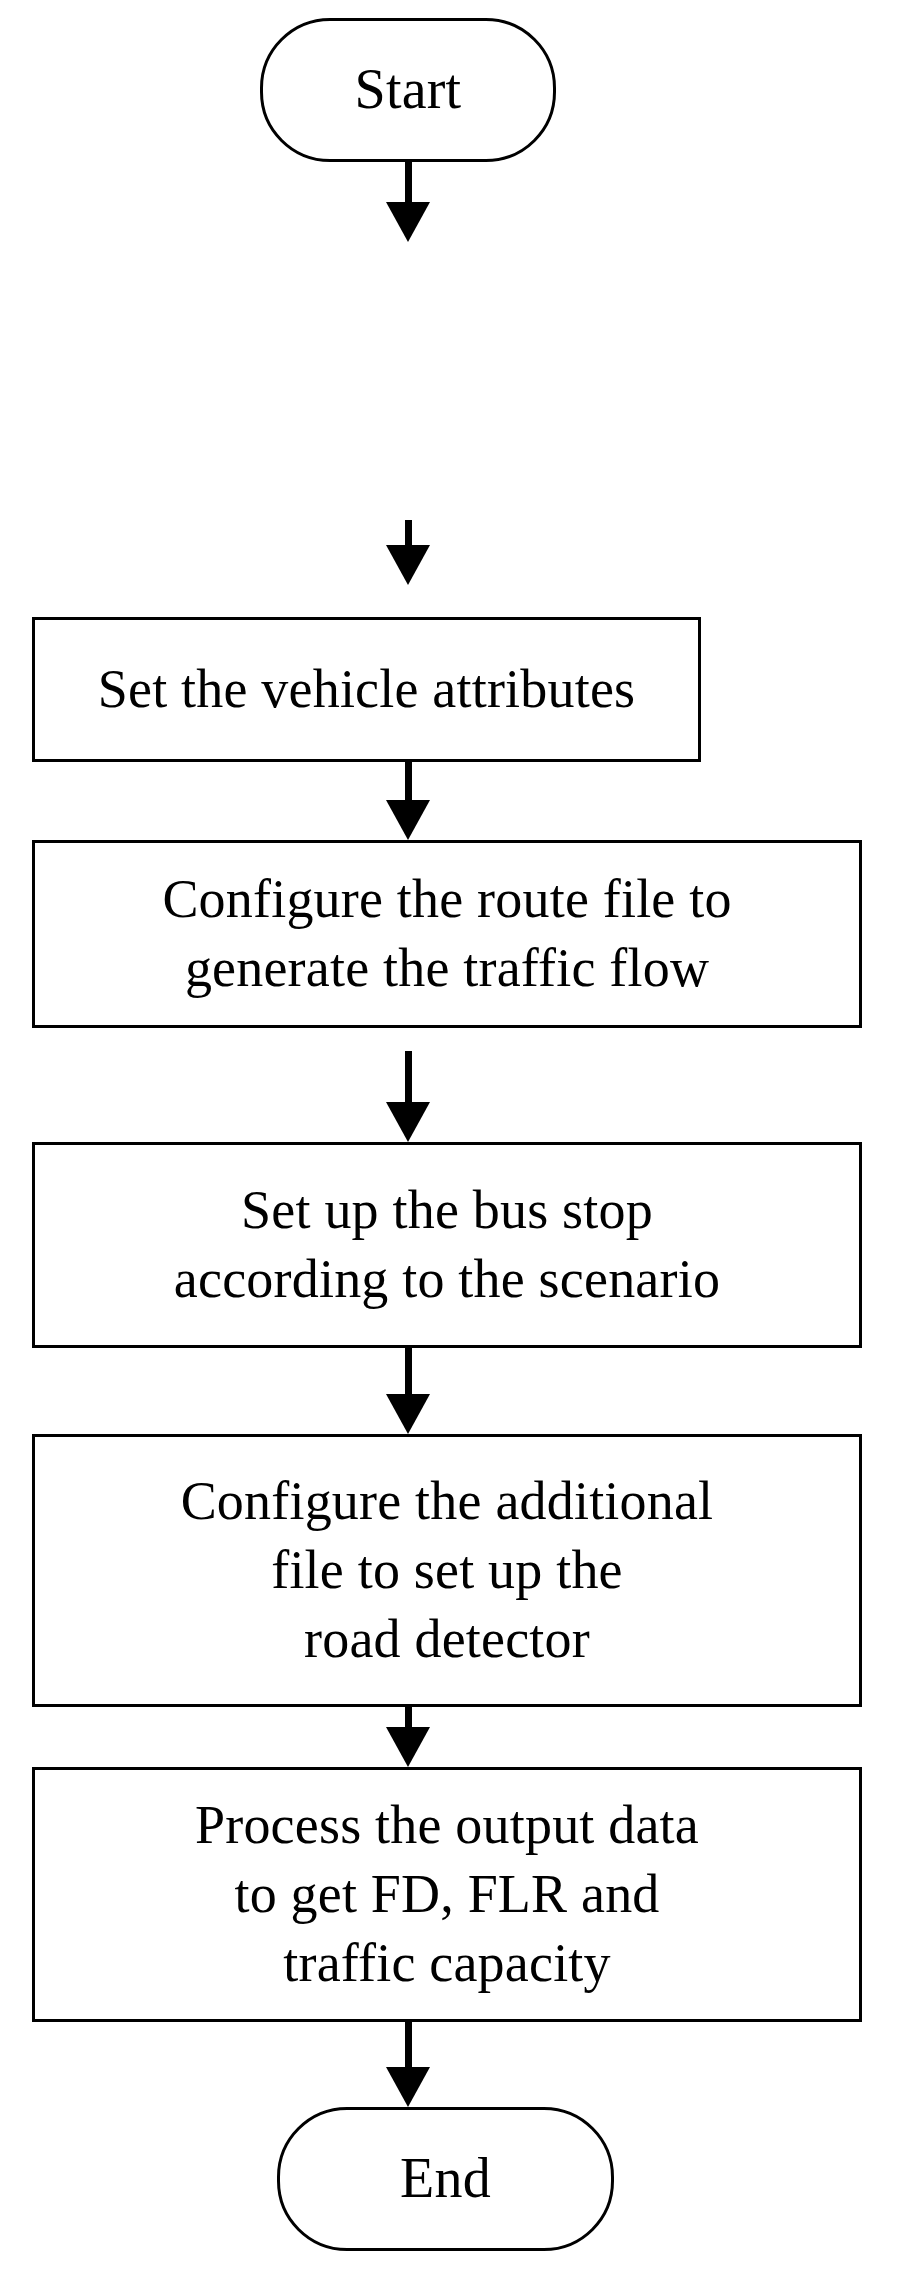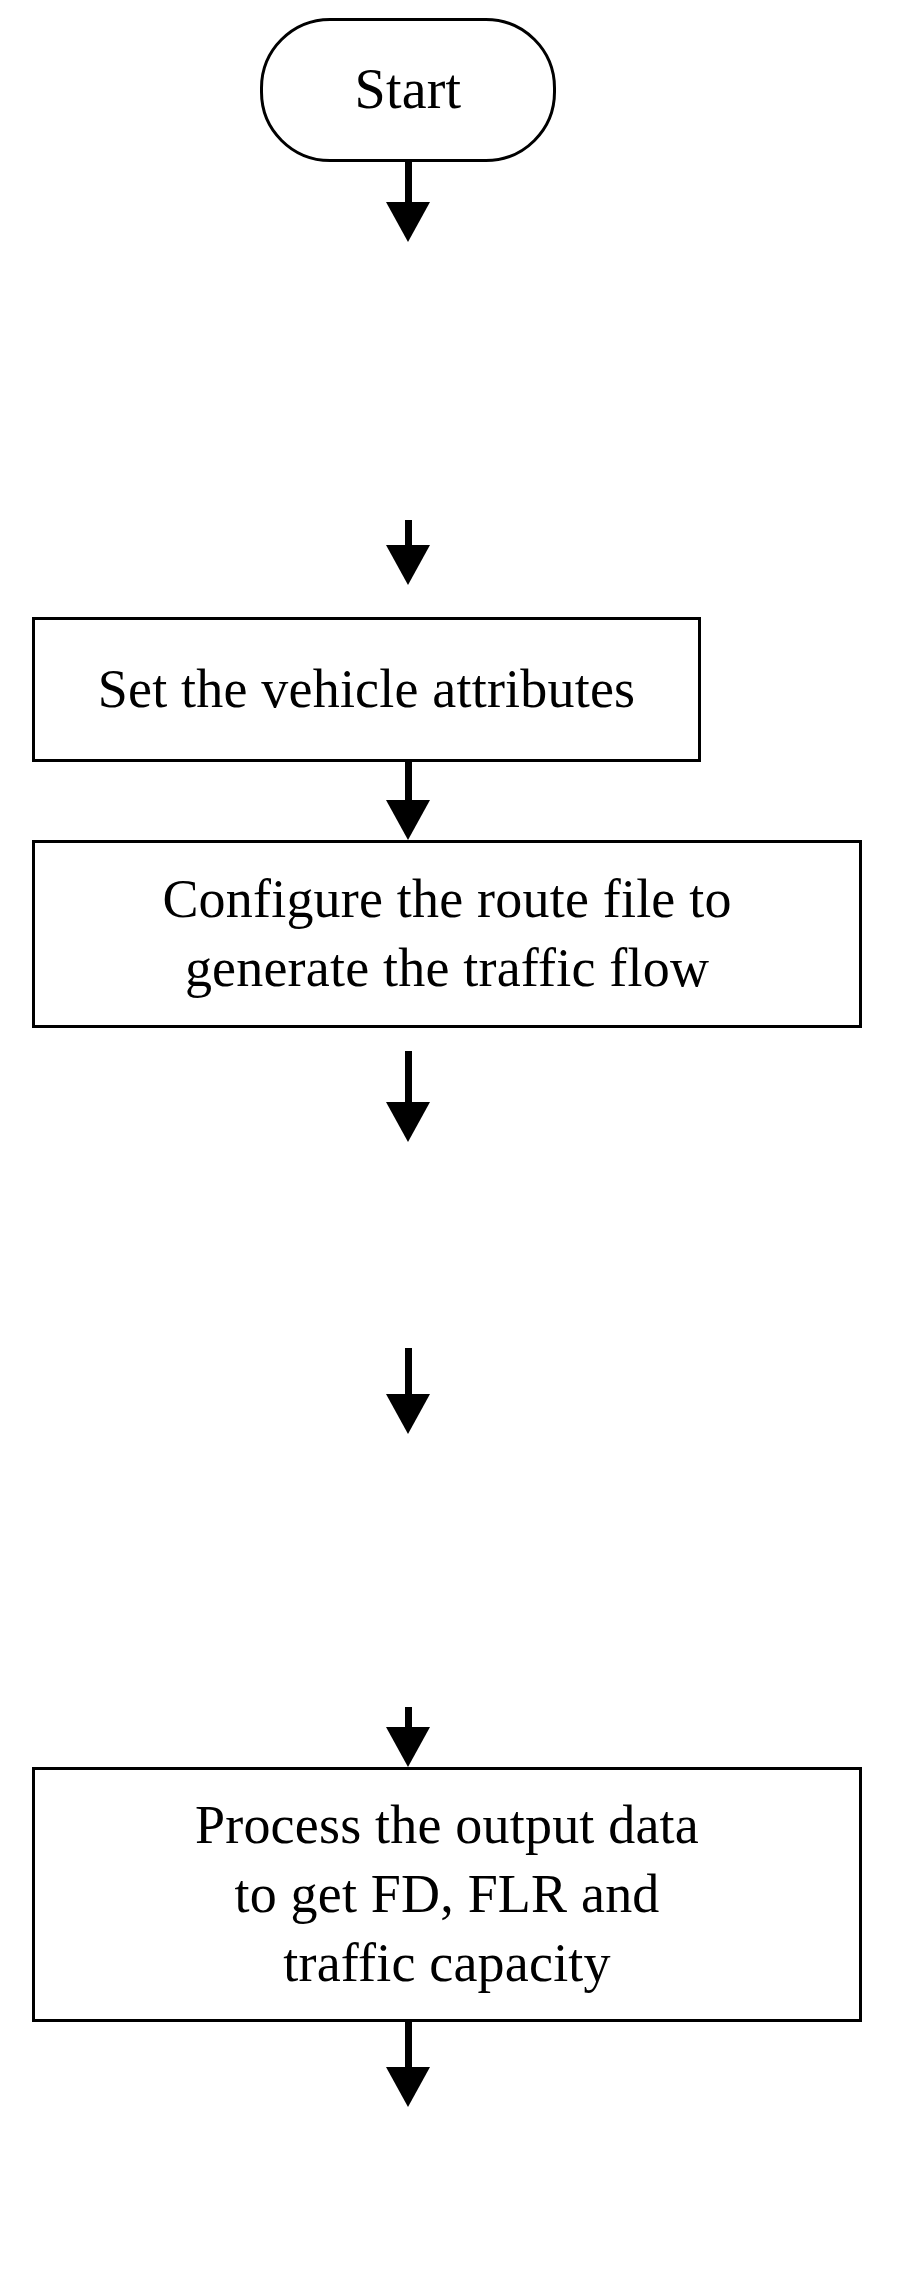--- a/index.html
+++ b/index.html
@@ -102,18 +102,30 @@
     <div class="node terminator" style="left: 260px; top: 18px; width: 296px; height: 144px; border-color: rgb(0, 0, 0);">
       <span class="label" style="color: rgb(0, 0, 0);">Start</span>
     </div>
     <div class="node process" style="left: 32px; top: 585px; width: 669px; height: 145px; border-color: rgb(0, 0, 0); margin-top: 32px;">
       <span class="label" style="color: rgb(0, 0, 0);">Set the vehicle attributes</span>
     </div>
     <div class="node process" style="left: 32px; top: 840px; width: 830px; height: 188px; border-color: rgb(0, 0, 0);">
       <span class="label" style="color: rgb(0, 0, 0);">Configure the route file to
 generate the traffic flow</span>
     </div>
+    <div class="node process" style="left: 32px; top: 1142px; width: 830px; height: 206px; border-color: rgb(0, 0, 0);">
+      <span class="label" style="color: rgb(0, 0, 0);">Set up the bus stop
+according to the scenario</span>
+    </div>
+    <div class="node process" style="left: 32px; top: 1434px; width: 830px; height: 273px; border-color: rgb(0, 0, 0);">
+      <span class="label" style="color: rgb(0, 0, 0);">Configure the additional
+file to set up the
+road detector</span>
+    </div>
     <div class="node process" style="left: 32px; top: 1767px; width: 830px; height: 255px; border-color: rgb(0, 0, 0);">
       <span class="label" style="color: rgb(0, 0, 0);">Process the output data
 to get FD, FLR and
 traffic capacity</span>
     </div>
+    <div class="node terminator" style="left: 277px; top: 2107px; width: 337px; height: 144px; border-color: rgb(0, 0, 0);">
+      <span class="label" style="color: rgb(0, 0, 0);">End</span>
+    </div>
   </div>
 
 </body></html>

